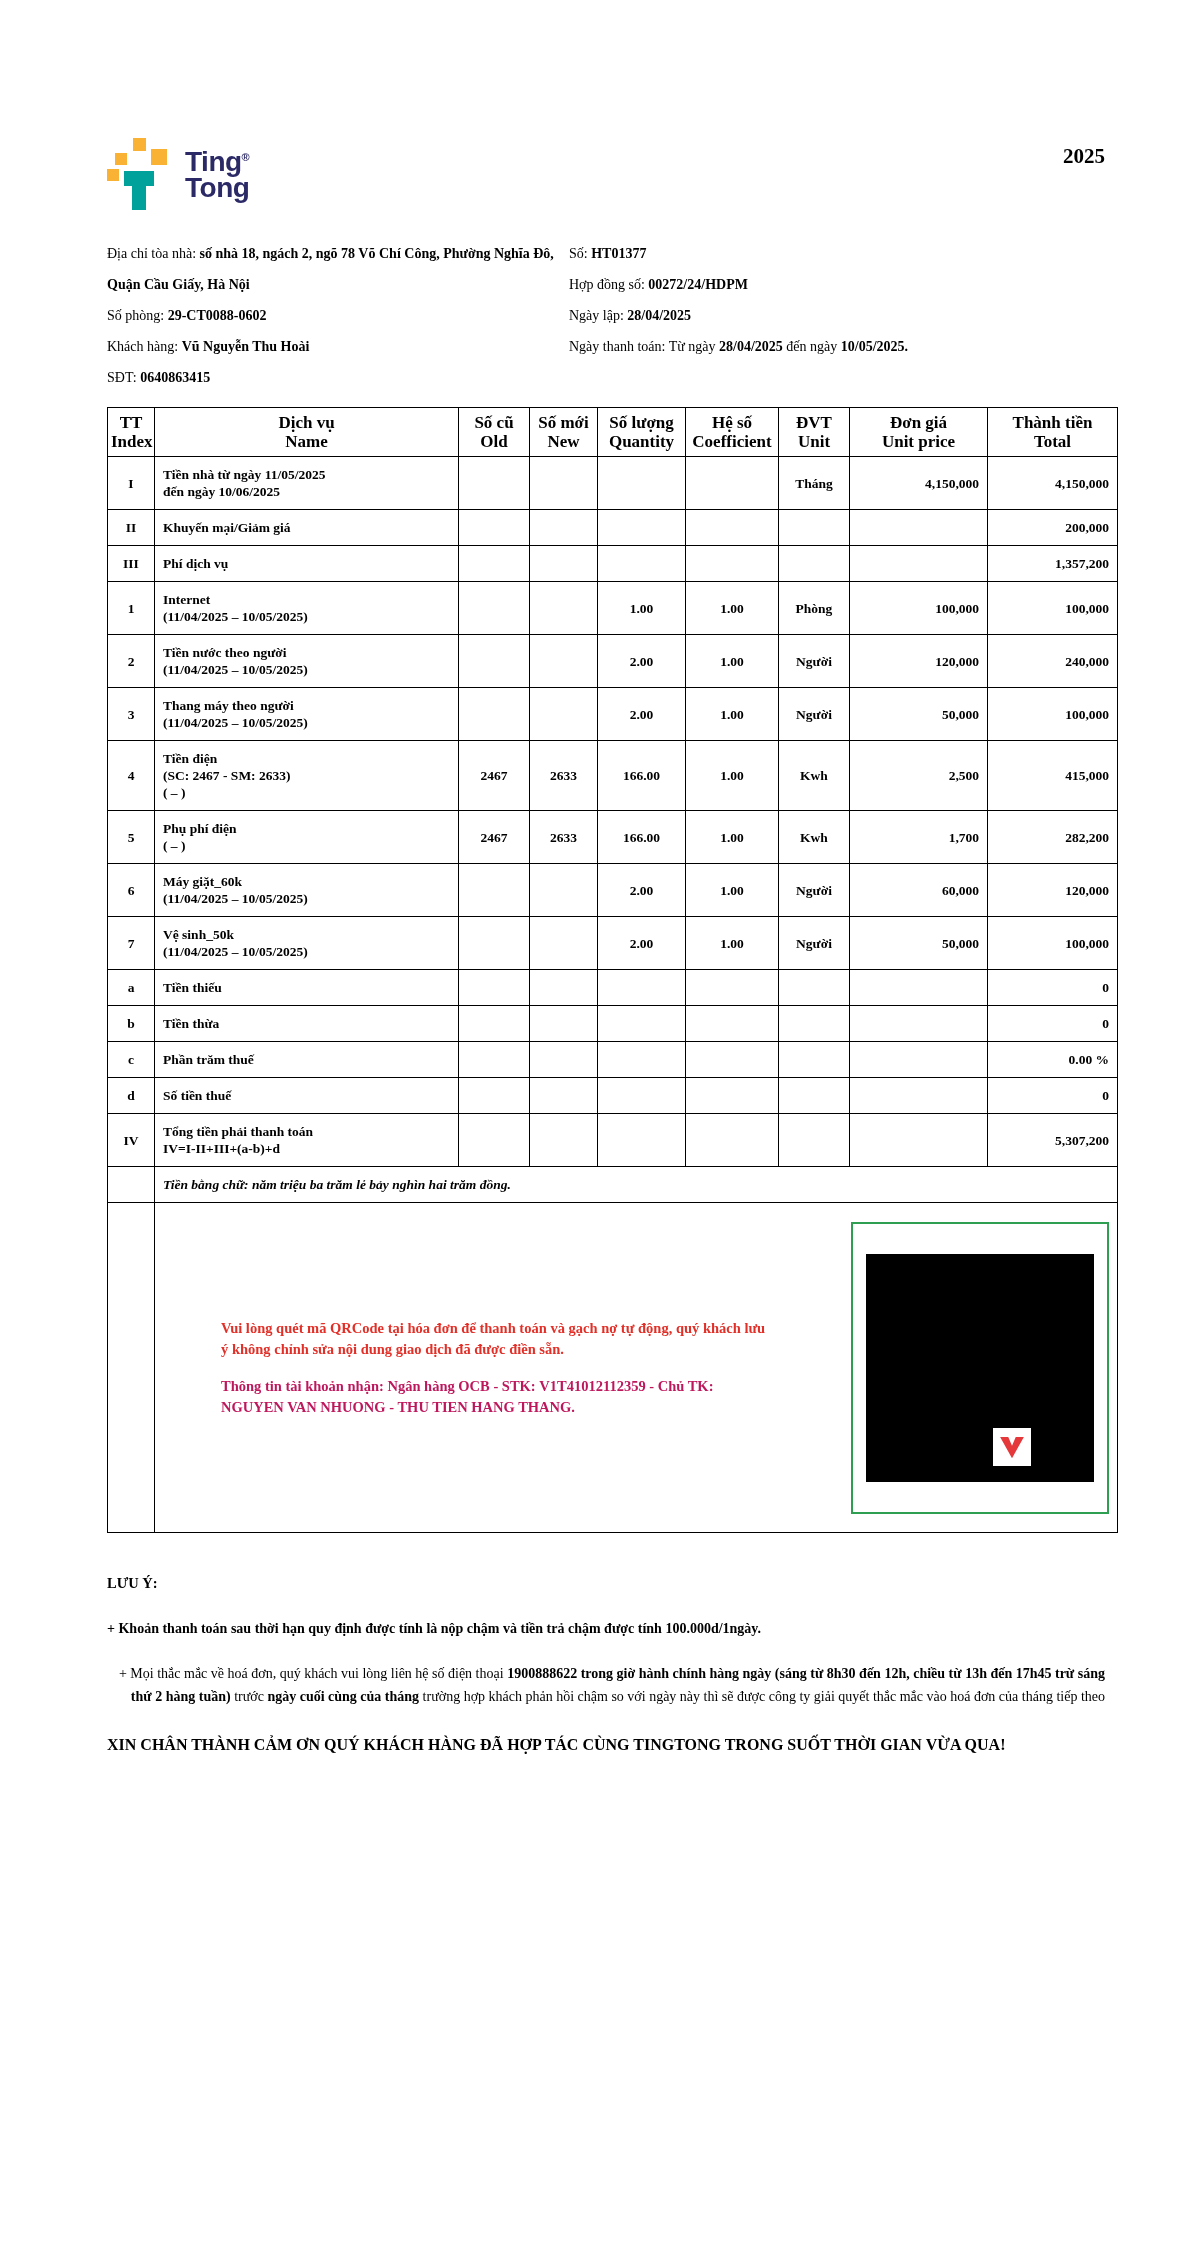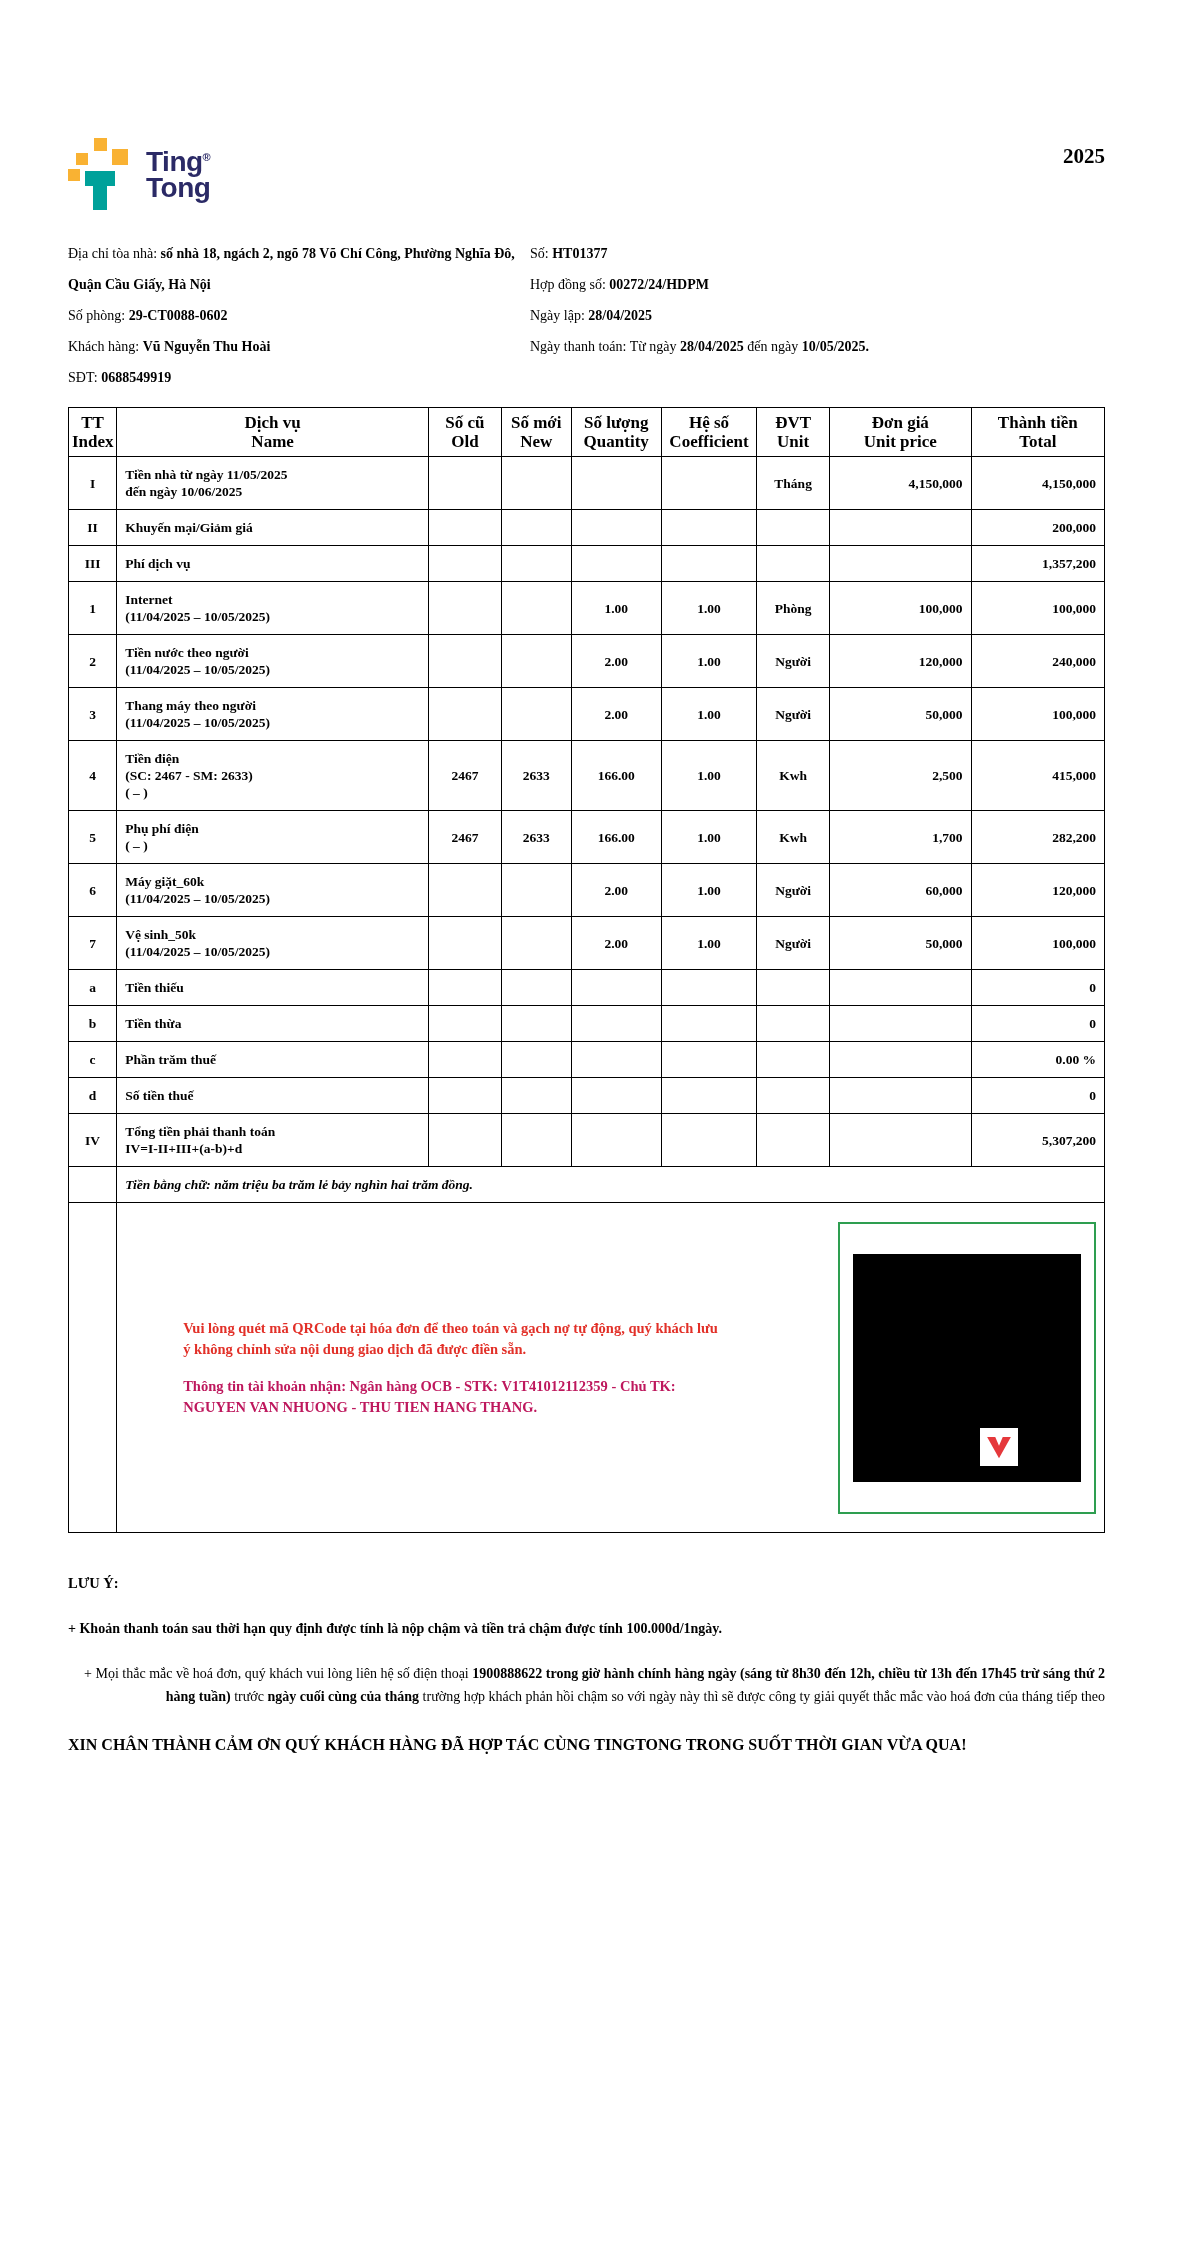--- a/index.html
+++ b/index.html
@@ -3,21 +3,21 @@
 <meta charset="utf-8">
 <style>
   :root{
     --brand-navy:#2b2a66; --brand-yellow:#f9b233; --brand-teal:#00a19a;
     --qr-green:#2e9e50; --notice-red:#e23028; --ink:#000;
   }
   *{box-sizing:border-box;}
   html,body{margin:0;padding:0;}
   body{width:1200px;height:2259px;background:#fff;overflow:hidden;
        font-family:"Liberation Serif","DejaVu Serif",serif;color:var(--ink);}
-  .page{padding:138px 95px 0 68px;}
+  .page{padding:138px 95px 0 107px;}
 
   
   .header-row{display:flex;justify-content:space-between;align-items:flex-start;}
   .logo{display:flex;align-items:flex-start;gap:14px;}
   .logo-icon{position:relative;width:64px;height:74px;flex:0 0 auto;}
   .px{position:absolute;display:block;}
   .y1{left:26px;top:0;width:13px;height:13px;background:var(--brand-yellow);}
   .y2{left:8px;top:15px;width:12px;height:12px;background:var(--brand-yellow);}
   .y3{left:44px;top:11px;width:16px;height:16px;background:var(--brand-yellow);}
   .y4{left:0;top:31px;width:12px;height:12px;background:var(--brand-yellow);}
@@ -88,21 +88,21 @@
     <div class="title">
       <div>2025</div>
     </div>
   </div>
 
   <div class="info-row">
     <div id="info-left" class="info-col-left">
         <div class="info-line"><span>Địa chỉ tòa nhà: </span><b>số nhà 18, ngách 2, ngõ 78 Võ Chí Công, Phường Nghĩa Đô, Quận Cầu Giấy, Hà Nội</b></div>
         <div class="info-line"><span>Số phòng: </span><b>29-CT0088-0602</b></div>
         <div class="info-line"><span>Khách hàng: </span><b>Vũ Nguyễn Thu Hoài</b></div>
-        <div class="info-line"><span>SĐT: </span><b>0688549919</b></div>
+        <div class="info-line"><span>SĐT: </span><b>0640863415</b></div>
       </div>
     <div id="info-right" class="info-col-right">
         <div class="info-line"><span>Số: </span><b>HT01377</b></div>
         <div class="info-line"><span>Hợp đồng số: </span><b>00272/24/HDPM</b></div>
         <div class="info-line"><span>Ngày lập: </span><b>28/04/2025</b></div>
         <div class="info-line"><span>Ngày thanh toán: Từ ngày </span><b>28/04/2025</b><span> đến ngày </span><b>10/05/2025.</b></div>
       </div>
   </div>
 
   <table class="invoice-table">
@@ -367,21 +367,21 @@
     <tbody>
       <tr>
         <td class="c-center"></td>
         <td colspan="8" class="words-cell"><span>Tiền bằng chữ: </span><b>năm triệu ba trăm lẻ bảy nghìn hai trăm đồng.</b></td>
       </tr>
       <tr>
         <td></td>
         <td colspan="8" class="qr-cell">
           <div class="qr-flex">
             <div class="qr-text">
-              <p class="red-note">Vui lòng quét mã QRCode tại hóa đơn để theo toán và gạch nợ tự động, quý khách lưu ý không chỉnh sửa nội dung giao dịch đã được điền sẵn.</p>
+              <p class="red-note">Vui lòng quét mã QRCode tại hóa đơn để thanh toán và gạch nợ tự động, quý khách lưu ý không chỉnh sửa nội dung giao dịch đã được điền sẵn.</p>
               <p class="acct"><span>Thông tin tài khoản nhận: Ngân hàng OCB - STK: </span><b>V1T41012112359</b><span> - Chủ TK: </span><b>NGUYEN VAN NHUONG - THU TIEN HANG THANG</b><span>.</span></p>
             </div>
             <div class="qr-box">
               <svg id="qr-svg" xmlns="http://www.w3.org/2000/svg" shape-rendering="crispEdges" viewBox="0 0 33 33">
                   <rect width="33" height="33" fill="#fff"></rect>
                   <rect x="16" y="0" width="1" height="1"></rect>
                   <rect x="17" y="0" width="1" height="1"></rect>
                   <rect x="18" y="0" width="1" height="1"></rect>
                   <rect x="19" y="0" width="1" height="1"></rect>
                   <rect x="23" y="0" width="1" height="1"></rect>

